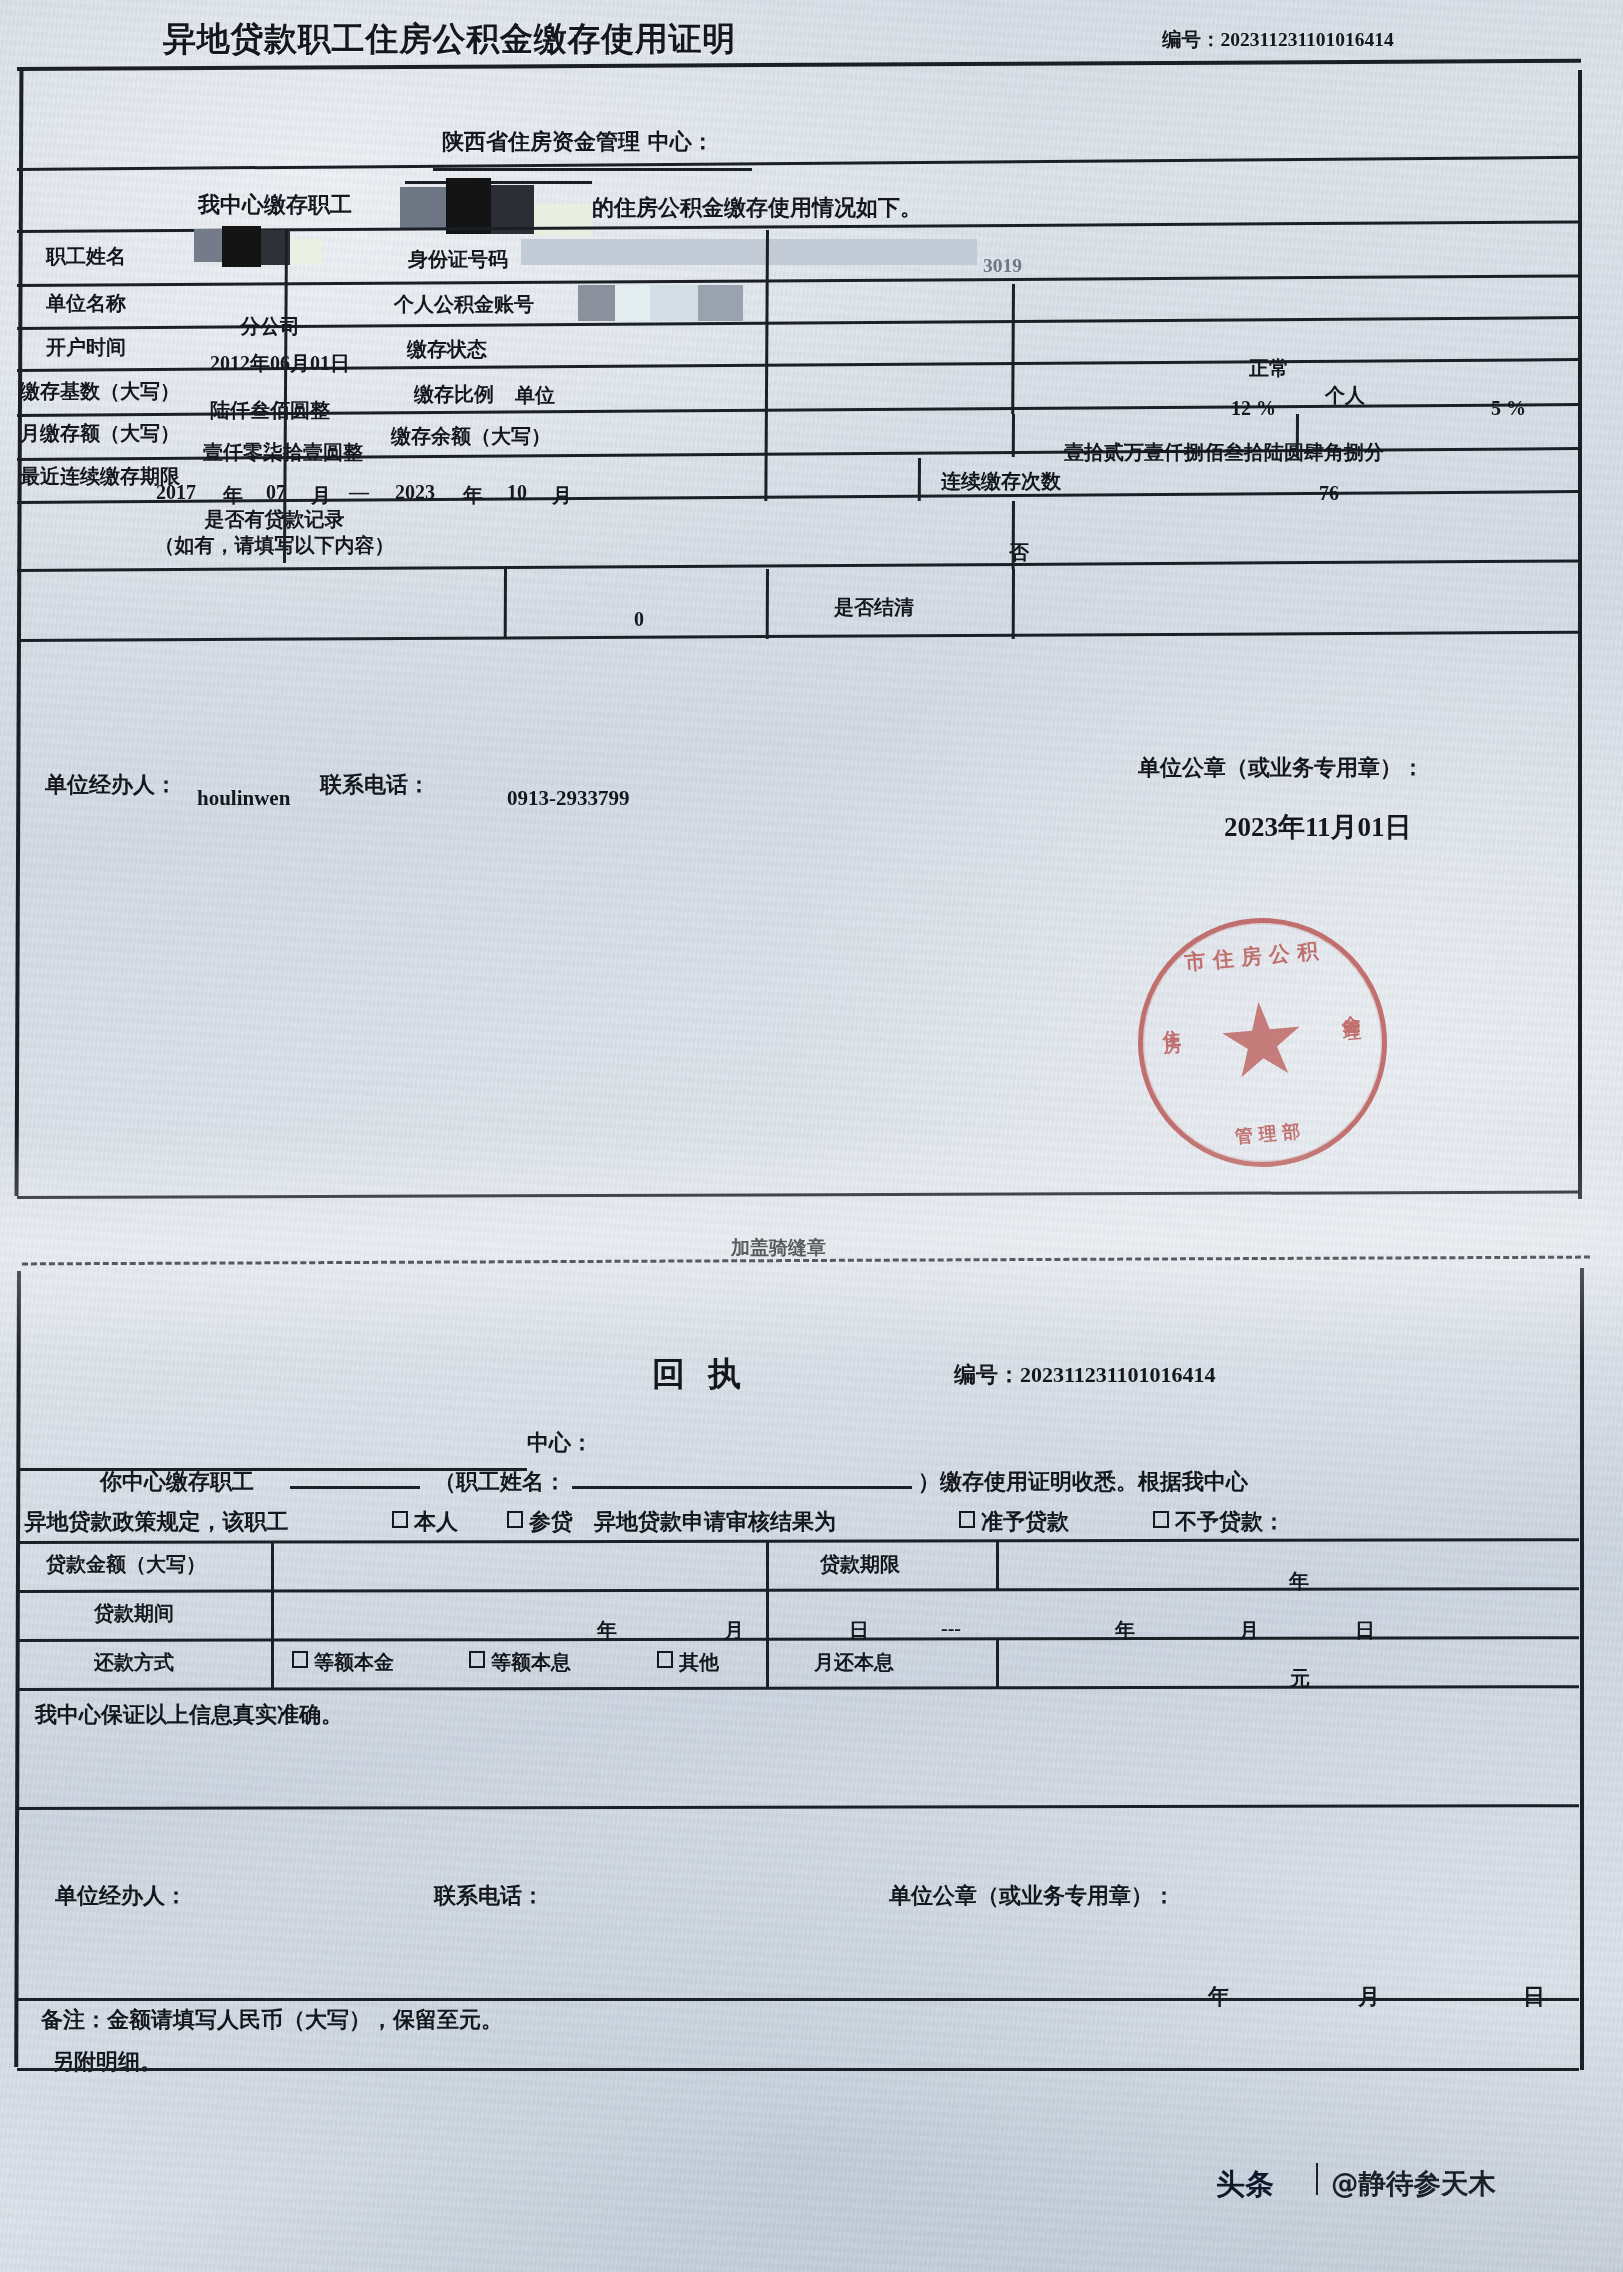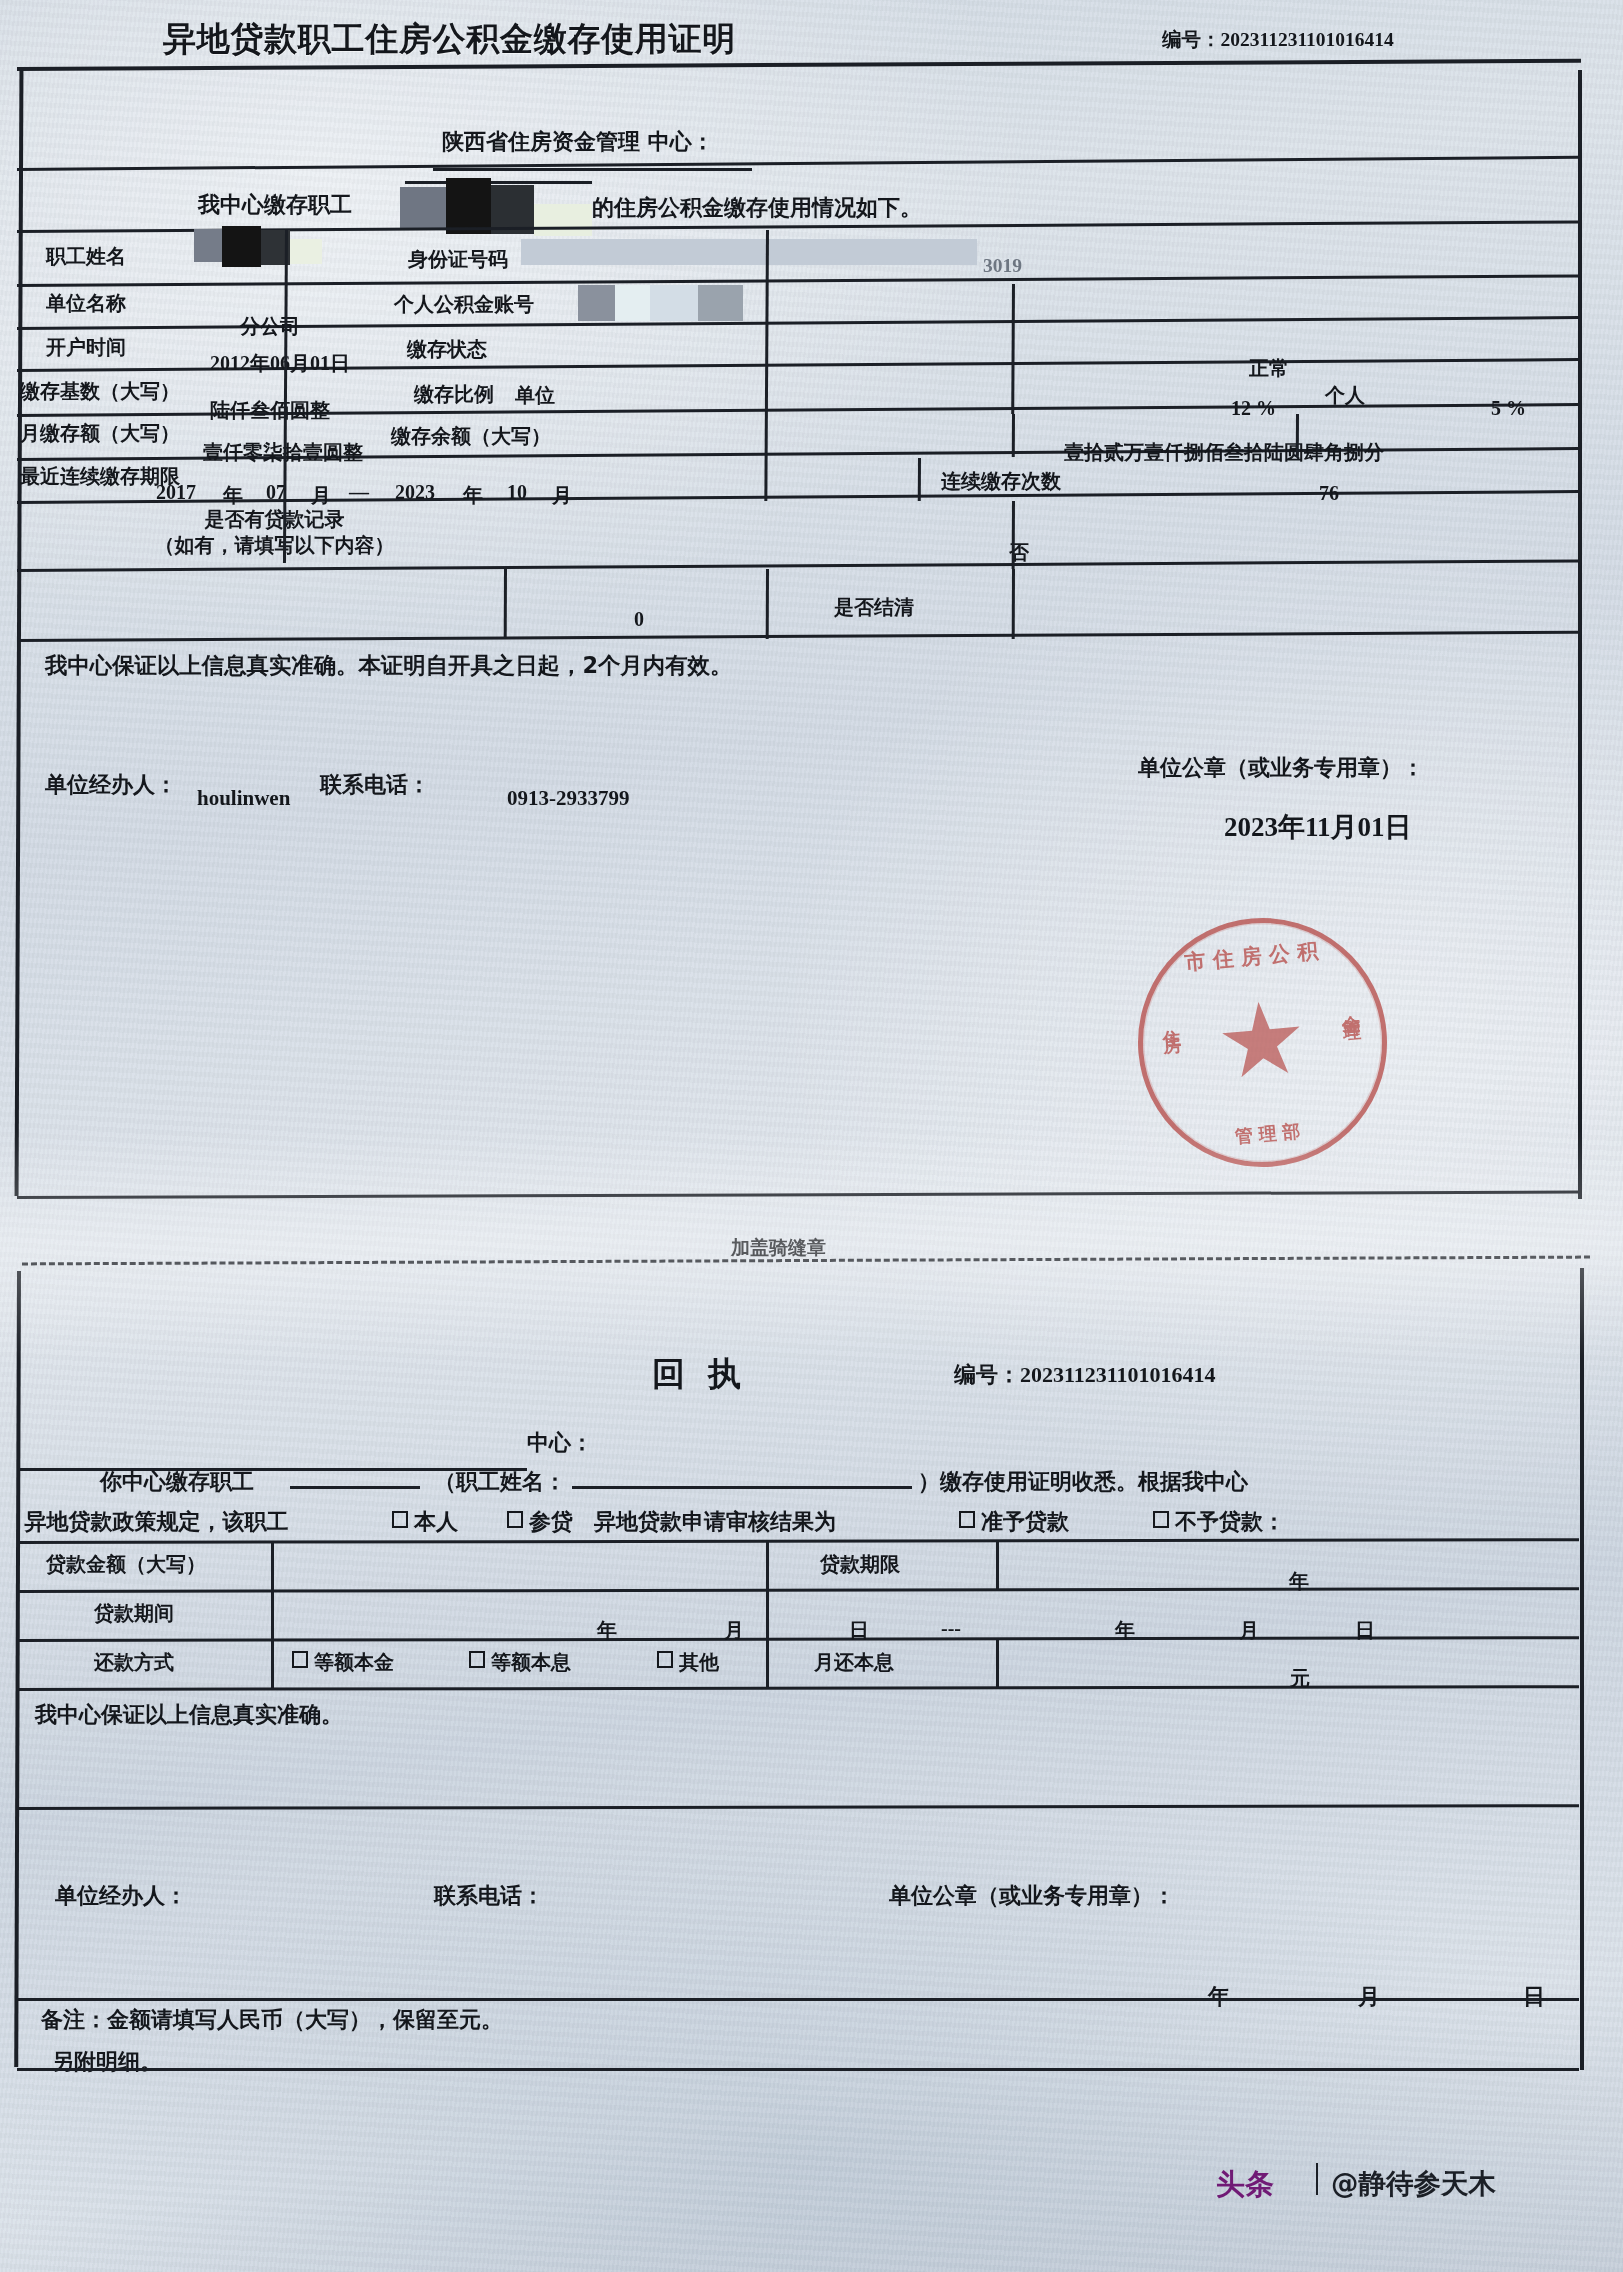--- a/index.html
+++ b/index.html
@@ -85,21 +85,21 @@
   
   .chk{display:inline-block;width:12.3px;height:12.3px;border:2.2px solid #14171c;
        margin-right:5.8px;vertical-align:1.4px;}
 
   
   #watermark{
     position:absolute;left:434px;top:2055px;font-size:75px;font-weight:800;
     color:#f3751a;font-family:"DejaVu Sans",sans-serif;letter-spacing:2.9px;
     text-shadow:1.4px 1.4px 0 rgba(255,255,255,.5);
   }
-  #tt-logo{position:absolute;left:1216px;top:2165px;font-size:29px;font-weight:800;color:#701a75;
+  #tt-logo{position:absolute;left:1216px;top:2165px;font-size:29px;font-weight:800;color:#0f172a;
       font-family:"DejaVu Sans",sans-serif;}
   #tt-author{position:absolute;left:1331px;top:2166px;font-size:27.5px;font-weight:700;color:#1b1f26;
       font-family:"DejaVu Sans",sans-serif;}
   #tt-sep{position:absolute;left:1316px;top:2163px;width:2.2px;height:32px;background:#1b1f26;}
 
   .ul{position:absolute;height:2.9px;background:#1b1f26;}
 </style>
 </head>
 <body>
 
@@ -201,21 +201,20 @@
   <div class="ln" style="left:766px;top:230px;width:2.9px;height:271px;transform:rotate(0.35deg);transform-origin:0 0;"></div>
   <div class="ln" style="left:766px;top:569px;width:2.9px;height:70px;transform:rotate(0.25deg);transform-origin:0 0;"></div>
   <div class="ln" style="left:1012px;top:284px;width:2.9px;height:130px;transform:rotate(0.35deg);transform-origin:0 0;"></div>
   <div class="ln" style="left:1012px;top:414px;width:2.9px;height:43px;transform:rotate(0.3deg);transform-origin:0 0;"></div>
   <div class="ln" style="left:1012px;top:501px;width:2.9px;height:68px;transform:rotate(0.3deg);transform-origin:0 0;"></div>
   <div class="ln" style="left:1012px;top:639px;width:2.9px;height:0px;"></div>
   <div class="ln" style="left:1296px;top:414px;width:2.9px;height:43px;transform:rotate(0.3deg);transform-origin:0 0;"></div>
   <div class="ln" style="left:1012px;top:569px;width:2.9px;height:70px;transform:rotate(0.25deg);transform-origin:0 0;"></div>
   <div class="ln" style="left:918px;top:458px;width:2.9px;height:43px;transform:rotate(0.3deg);transform-origin:0 0;"></div>
 
-  <div class="cell-label cn" style="left:45px;top:650px;font-size:22.4px;">我中心保证以上信息真实准确。本证明自开具之日起，2个月内有效。</div>
   <div class="cell-label cn" style="left:45px;top:770px;font-size:22px;">单位经办人：</div>
   <div class="cell-val num" style="left:197px;top:770px;font-size:21px;">houlinwen</div>
   <div class="cell-label cn" style="left:320px;top:770px;font-size:22px;">联系电话：</div>
   <div class="cell-val num" style="left:507px;top:770px;font-size:21px;">0913-2933799</div>
 
   <div id="seal">
     <div class="star"></div>
     <div class="arc-top">市住房公积</div>
     <div class="arc-l">住房</div>
     <div class="arc-r">金管理</div>

